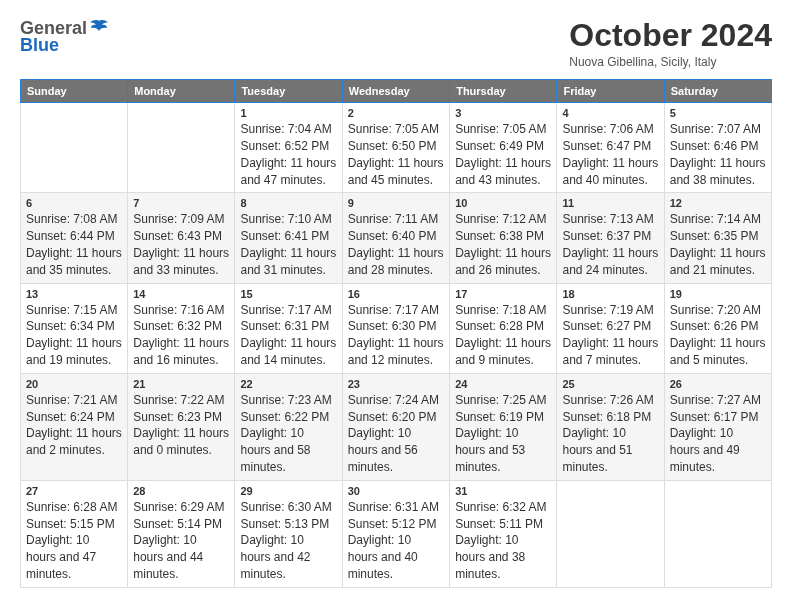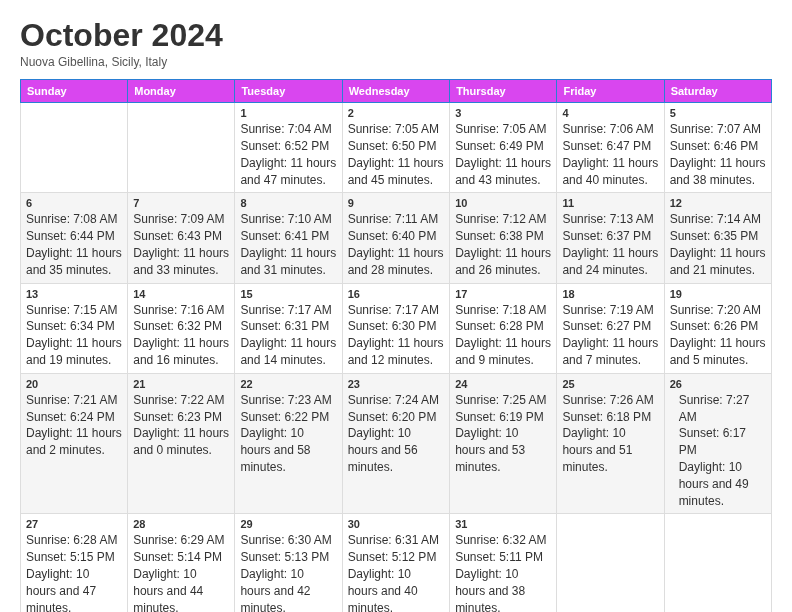--- a/index.html
+++ b/index.html
@@ -40,21 +40,21 @@
       font-size: 12px;
       color: #555;
       margin-top: 2px;
     }
     .calendar {
       width: 100%;
       border-collapse: collapse;
       border: 1px solid #ccc;
     }
     .calendar th {
-      background: #d946ef;
+      background: #737373;
       color: #fff;
       font-size: 11px;
       font-weight: bold;
       padding: 5px 6px;
       text-align: left;
       border: 1px solid #2a7fd4;
     }
     .calendar td {
       vertical-align: top;
       padding: 4px 5px;
@@ -79,20 +79,29 @@
       line-height: 1.4;
       color: #333;
     }
     .empty { background: #f9f9f9; }
   </style>
 </head>
 <body>
 
 <div class="page">
   <div class="header">
+    <div class="logo">
+      <div style="display:flex;align-items:center;">
+        <span style="font-size:18px;font-weight:bold;color:#555;">General</span>
+        <svg width="20" height="16" viewBox="0 0 20 16" style="margin-left:2px;margin-top:-4px;">
+          <path d="M10 2 C12 0, 18 1, 19 4 C17 3, 14 4, 13 6 C15 5, 18 6, 18 9 C15 8, 11 9, 10 12 C9 9, 5 8, 2 9 C2 6, 5 5, 7 6 C6 4, 3 3, 1 4 C2 1, 8 0, 10 2Z" fill="#1a6bbf"></path>
+        </svg>
+      </div>
+      <span style="font-size:18px;font-weight:bold;color:#1a6bbf;margin-top:-4px;">Blue</span>
+    </div>
     <div class="title-section">
       <div class="month-title">October 2024</div>
       <div class="location">Nuova Gibellina, Sicily, Italy</div>
     </div>
   </div>
 
   <table class="calendar">
     <thead>
       <tr>
       <th>Sunday</th>
@@ -259,21 +268,21 @@
 Daylight: 10 hours and 53 minutes.</div>
           </td>
           <td>
             <span class="day-num">25</span>
             <div class="day-detail" style="white-space: pre-line;">Sunrise: 7:26 AM
 Sunset: 6:18 PM
 Daylight: 10 hours and 51 minutes.</div>
           </td>
           <td>
             <span class="day-num">26</span>
-            <div class="day-detail" style="white-space: pre-line; margin-left: 9px;">Sunrise: 7:27 AM
+            <div class="day-detail" style="white-space: pre-line;">Sunrise: 7:27 AM
 Sunset: 6:17 PM
 Daylight: 10 hours and 49 minutes.</div>
           </td>
         </tr>
         <tr>
           <td>
             <span class="day-num">27</span>
             <div class="day-detail" style="white-space: pre-line;">Sunrise: 6:28 AM
 Sunset: 5:15 PM
 Daylight: 10 hours and 47 minutes.</div>

